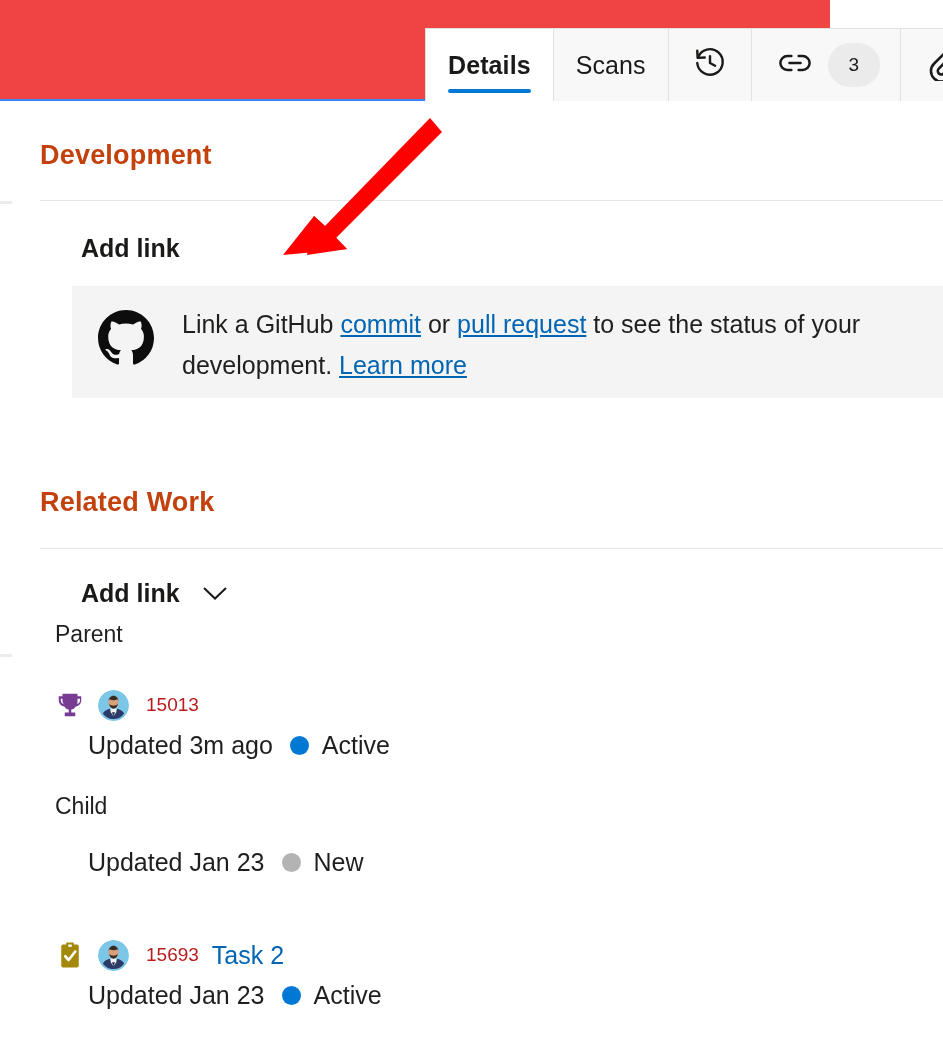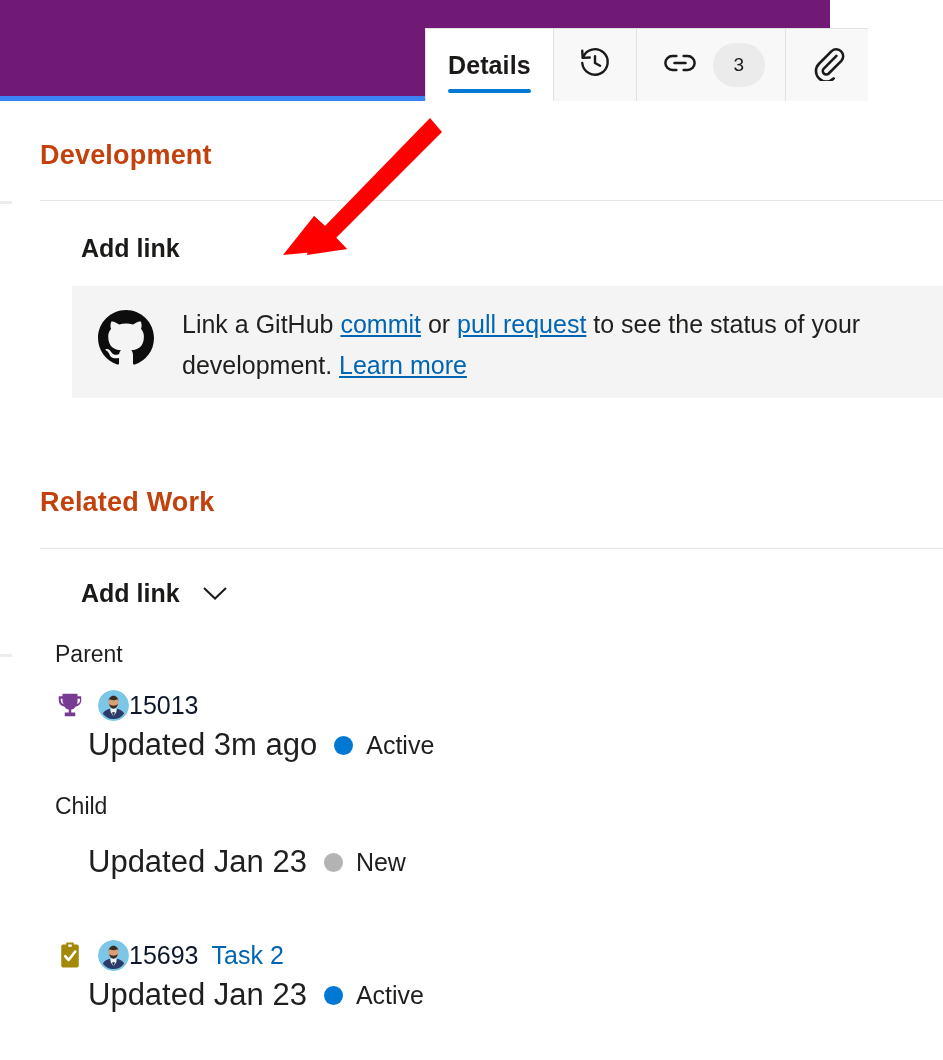--- a/index.html
+++ b/index.html
@@ -15,22 +15,22 @@
     overflow: hidden;
     position: relative;
   }
 
   
   .tabstrip {
     position: absolute;
     left: 0; top: 0;
     width: 830px;
     height: 101px;
-    background: #701a75;
-    border-bottom: 5px solid #3b82f6;
+    background: #ef4444;
+    border-bottom: 2px solid #3b82f6;
     box-sizing: border-box;
   }
   .tabs {
     position: absolute;
     left: 425px;
     top: 28px;
     height: 73px;
     display: flex;
     align-items: stretch;
   }
@@ -188,38 +188,39 @@
   }
   .wi-type { width: 30px; height: 30px; flex: 0 0 30px; }
   .avatar {
     width: 31px; height: 31px;
     flex: 0 0 31px;
     margin-left: 13px;
     border-radius: 50%;
     overflow: hidden;
   }
   .wi-id {
-    font-size: 25px;
-    color: #0f172a;
+    margin-left: 17px;
+    font-size: 19px;
+    color: #b91c1c;
   }
   .wi-title {
     margin-left: 13px;
     font-size: 25px;
     color: #0065b3;
     cursor: pointer;
   }
   .wi-line2 {
     display: flex;
     align-items: center;
     margin-left: 33px;
     margin-top: 5px;
     height: 34px;
   }
   .wi-updated {
-    font-size: 31px;
+    font-size: 25px;
     color: #201f1e;
   }
   .state-dot {
     width: 19px;
     height: 19px;
     border-radius: 50%;
     margin: 0 13px 0 17px;
   }
   .wi-state {
     font-size: 25px;
@@ -241,20 +242,23 @@
 
 <div class="tabstrip">
 
   <div class="tabs">
 
     <div class="tab active">
       <span class="tab-label">Details</span>
       <span class="underline"></span>
     </div>
 
+    <div class="tab">
+      <span class="tab-label">Scans</span>
+    </div>
 
     <div class="tab icon-tab">
       <span>
         <svg width="34" height="34" viewBox="0 0 24 24" fill="none" stroke="#1b1a19" stroke-width="1.7" stroke-linecap="round" stroke-linejoin="round">
           <path d="M3.5 8.2A9 9 0 1 1 3 12"></path>
           <polyline points="3.0,3.4 3.3,8.4 8.3,8.1"></polyline>
           <polyline points="12,7.2 12,12 15.6,13.9"></polyline>
         </svg>
       </span>
     </div>
@@ -310,21 +314,21 @@
 
   <div id="rw-addlink">
     <span class="lbl">Add link</span>
     <span class="chev">
       <svg width="26" height="15" viewBox="0 0 26 15" fill="none" stroke="#1b1a19" stroke-width="2">
         <polyline points="2,2 13,12.5 24,2"></polyline>
       </svg>
     </span>
   </div>
 
-  <div class="group-label" style="top:540px;">Parent</div>
+  <div class="group-label" style="top:520px;">Parent</div>
 
   <div class="wi-row" style="top:586px;">
     <div class="wi-line1">
       <span class="wi-type">
         <svg width="30" height="30" viewBox="0 0 24 24" fill="#773b93">
           <path d="M6 3h12v2h3v3.2c0 2.6-1.9 4.6-4.4 4.9A5.1 5.1 0 0 1 13 15.6V18h3.2v3H7.8v-3H11v-2.4a5.1
             5.1 0 0 1-3.6-2.5C4.9 12.8 3 10.8 3 8.2V5h3V3zm0 4H4.6v1.2c0 1.5 1 2.7 2.3 3.1A9 9 0 0 1 6
             9.2V7zm12 0v2.2c0 .8-.1 1.5-.3 2.1 1.3-.4 2.3-1.6 2.3-3.1V7H18z"></path>
         </svg>
       </span>

